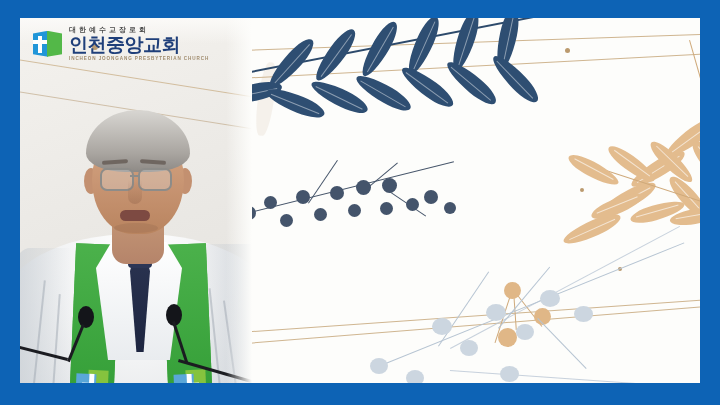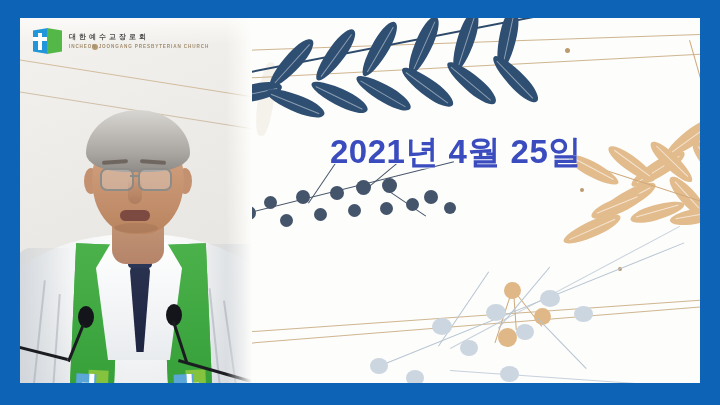--- a/index.html
+++ b/index.html
@@ -332,20 +332,20 @@
     </div>
 
     <div id="logo">
       <div id="logoMark">
         <div id="doorBlue"></div>
         <div id="doorGreen"></div>
         <div id="doorCross"></div>
       </div>
       <div id="logoText">
         <div id="logoTop">대한예수교장로회</div>
+        <div id="logoMain">인천중앙교회</div>
         <div id="logoSub">INCHEON JOONGANG PRESBYTERIAN CHURCH</div>
       </div>
     </div>
 
-    <div id="dateLine">2021년 4월 25일</div>
 
   </div>
 </div>
 
 </body></html>

